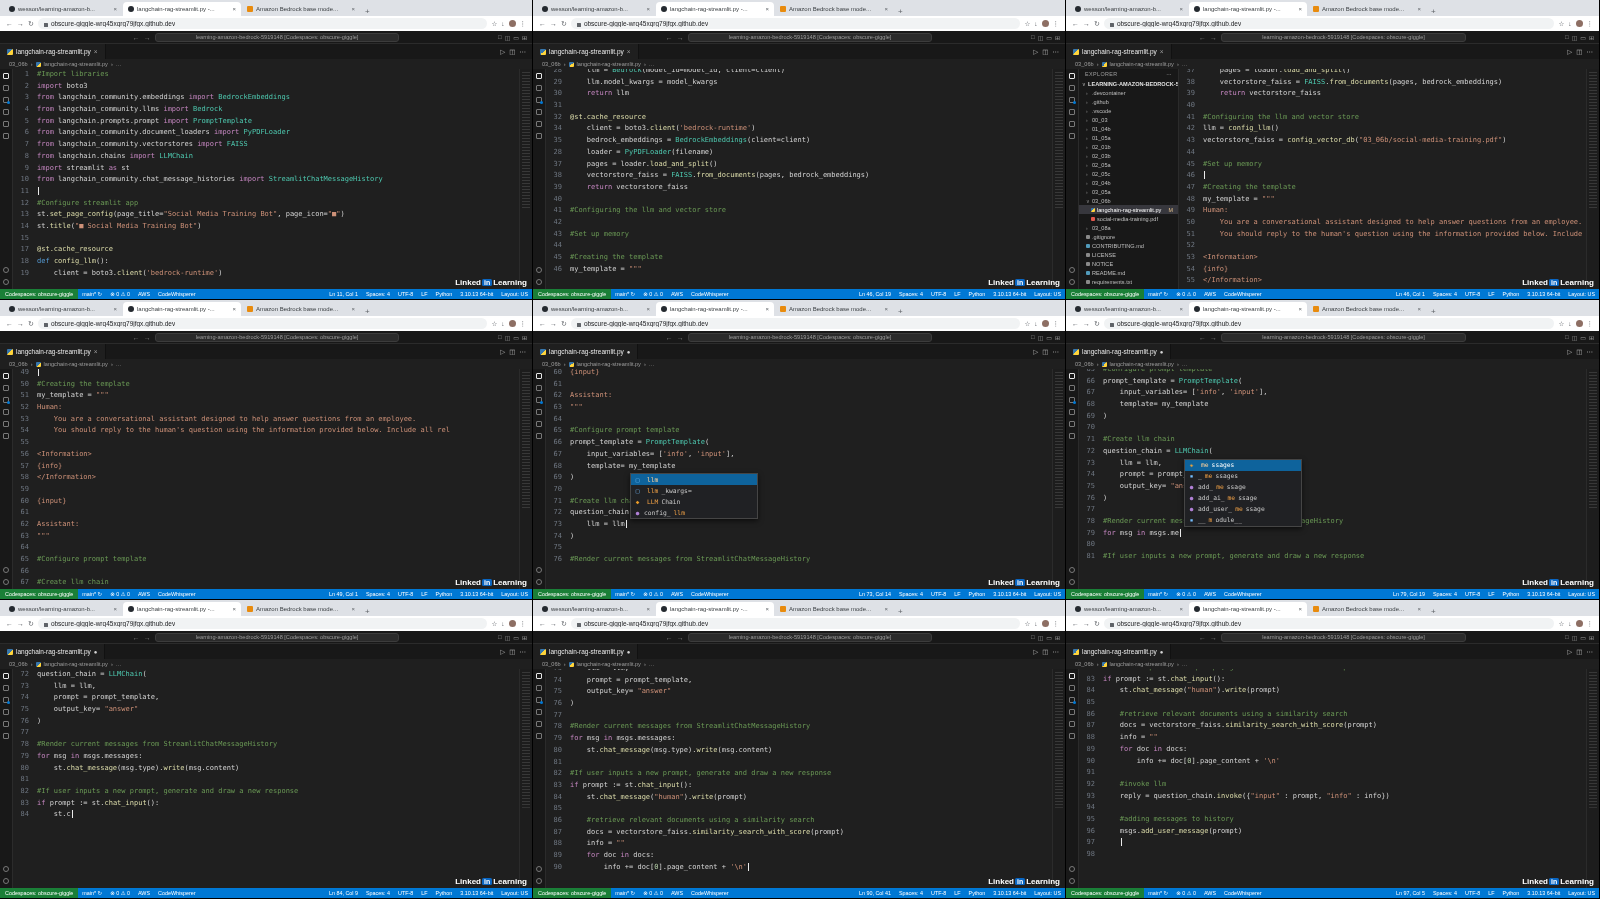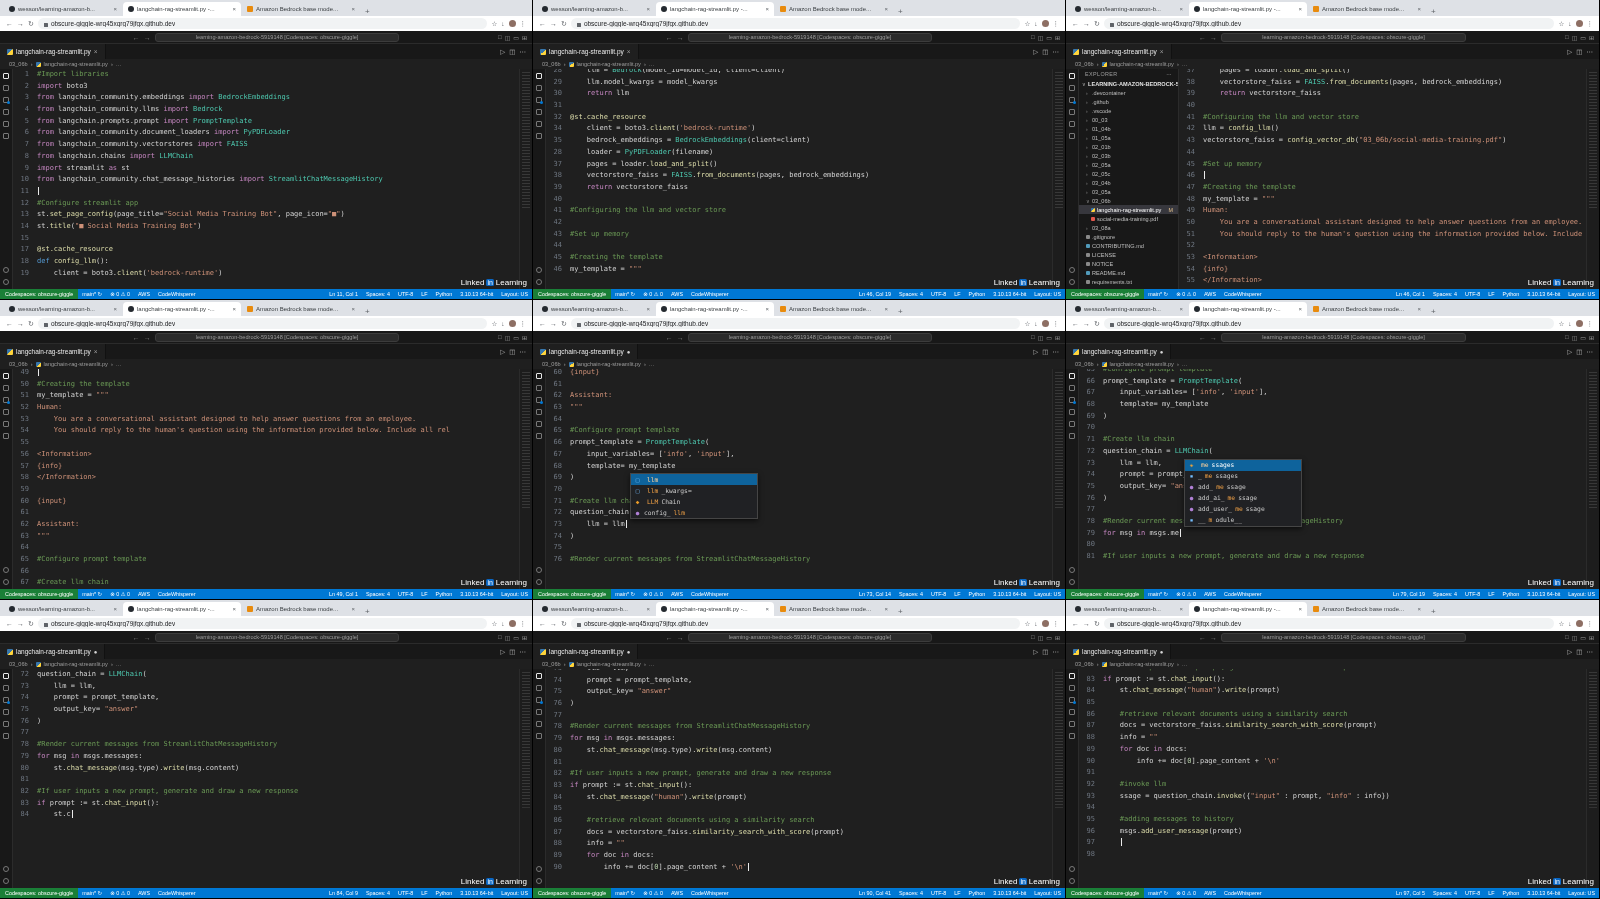--- a/index.html
+++ b/index.html
@@ -72,21 +72,21 @@
 .pitem{height:11px;display:flex;align-items:center;gap:3px;padding:0 6px 0 3px;color:#c8c8c8;white-space:pre}
 .pitem.sel{background:#0e639c;color:#fff}
 .picon{width:7px;text-align:center;font-size:6px;flex:none}
 .picon.variable{color:#75beff}.picon.cls{color:#ee9d28}.picon.method{color:#b180d7}.picon.field{color:#75beff}.picon.prop{color:#e8a33d}
 .pmatch{color:#f0a045}
 .pitem.sel .pmatch{color:#ffd29c}
 .sbar{height:10px;background:#0078d4;display:flex;align-items:center;font-size:5.4px;color:#fff;flex:none;overflow:hidden}
 .sbar .remote{background:#1a7f37;height:100%;display:flex;align-items:center;padding:0 5px;white-space:nowrap;flex:none}
 .litem{padding:0 4px;white-space:nowrap}
 .sright{margin-left:auto;display:flex}
-.wm{position:absolute;right:5px;bottom:12px;display:flex;align-items:center;gap:1.5px;font-size:8px;font-weight:normal;color:#fff;z-index:6}
+.wm{position:absolute;right:5px;bottom:12px;display:flex;align-items:center;gap:1.5px;font-size:8px;font-weight:bold;color:#fff;z-index:6}
 .wm .inbox{background:#0a66c2;color:#fff;border-radius:1.5px;padding:0 1.5px;font-size:7px}
 </style>
 </head>
 <body>
 
 <div id="grid">
     <div class="frame">
       <div class="btabs">
         <div class="btab">
           <span class="fav github"></span>
@@ -1312,21 +1312,21 @@
               <div class="cl"><span class="lnum">83</span><span class="ltext"><span class="tok-k">if</span><span class="tok-p"> prompt := st.</span><span class="tok-f">chat_input</span><span class="tok-p">():</span></span></div>
               <div class="cl"><span class="lnum">84</span><span class="ltext"><span class="tok-p">    st.</span><span class="tok-f">chat_message</span><span class="tok-p">(</span><span class="tok-s">"human"</span><span class="tok-p">).</span><span class="tok-f">write</span><span class="tok-p">(prompt)</span></span></div>
               <div class="cl"><span class="lnum">85</span><span class="ltext"></span></div>
               <div class="cl"><span class="lnum">86</span><span class="ltext"><span class="tok-p">    </span><span class="tok-c">#retrieve relevant documents using a similarity search</span></span></div>
               <div class="cl"><span class="lnum">87</span><span class="ltext"><span class="tok-p">    docs = vectorstore_faiss.</span><span class="tok-f">similarity_search_with_score</span><span class="tok-p">(prompt)</span></span></div>
               <div class="cl"><span class="lnum">88</span><span class="ltext"><span class="tok-p">    info = </span><span class="tok-s">""</span></span></div>
               <div class="cl"><span class="lnum">89</span><span class="ltext"><span class="tok-p">    </span><span class="tok-k">for</span><span class="tok-p"> doc </span><span class="tok-k">in</span><span class="tok-p"> docs:</span></span></div>
               <div class="cl"><span class="lnum">90</span><span class="ltext"><span class="tok-p">        info += doc[</span><span class="tok-n">0</span><span class="tok-p">].page_content + </span><span class="tok-s">'\n'</span></span></div>
               <div class="cl"><span class="lnum">91</span><span class="ltext"></span></div>
               <div class="cl"><span class="lnum">92</span><span class="ltext"><span class="tok-p">    </span><span class="tok-c">#invoke llm</span></span></div>
-              <div class="cl"><span class="lnum">93</span><span class="ltext"><span class="tok-p">    ssage = question_chain.</span><span class="tok-f">invoke</span><span class="tok-p">({</span><span class="tok-s">"input"</span><span class="tok-p"> : prompt, </span><span class="tok-s">"info"</span><span class="tok-p"> : info})</span></span></div>
+              <div class="cl"><span class="lnum">93</span><span class="ltext"><span class="tok-p">    reply = question_chain.</span><span class="tok-f">invoke</span><span class="tok-p">({</span><span class="tok-s">"input"</span><span class="tok-p"> : prompt, </span><span class="tok-s">"info"</span><span class="tok-p"> : info})</span></span></div>
               <div class="cl"><span class="lnum">94</span><span class="ltext"></span></div>
               <div class="cl"><span class="lnum">95</span><span class="ltext"><span class="tok-p">    </span><span class="tok-c">#adding messages to history</span></span></div>
               <div class="cl"><span class="lnum">96</span><span class="ltext"><span class="tok-p">    msgs.</span><span class="tok-f">add_user_message</span><span class="tok-p">(prompt)</span></span></div>
               <div class="cl"><span class="lnum">97</span><span class="ltext"><span class="tok-p">    </span><span class="caret"></span></span></div>
               <div class="cl"><span class="lnum">98</span><span class="ltext"></span></div>
             </div>
             <div class="minimap"></div>
           </div>
         </div>
         <div class="sbar" style="background: rgb(0, 120, 212);">

